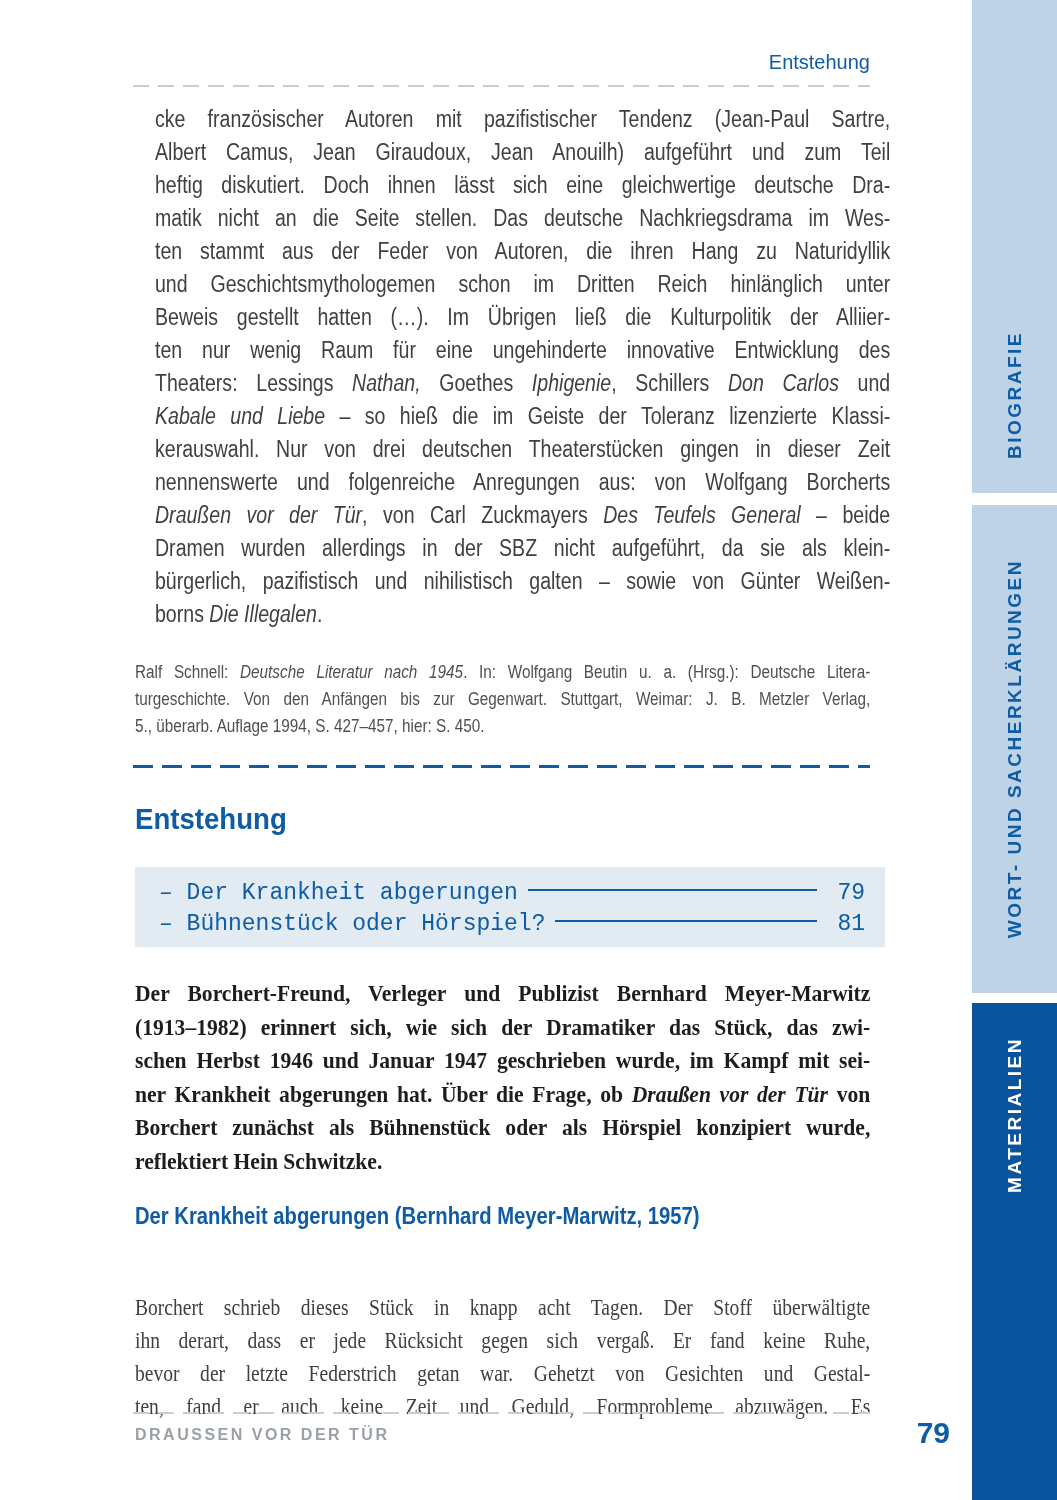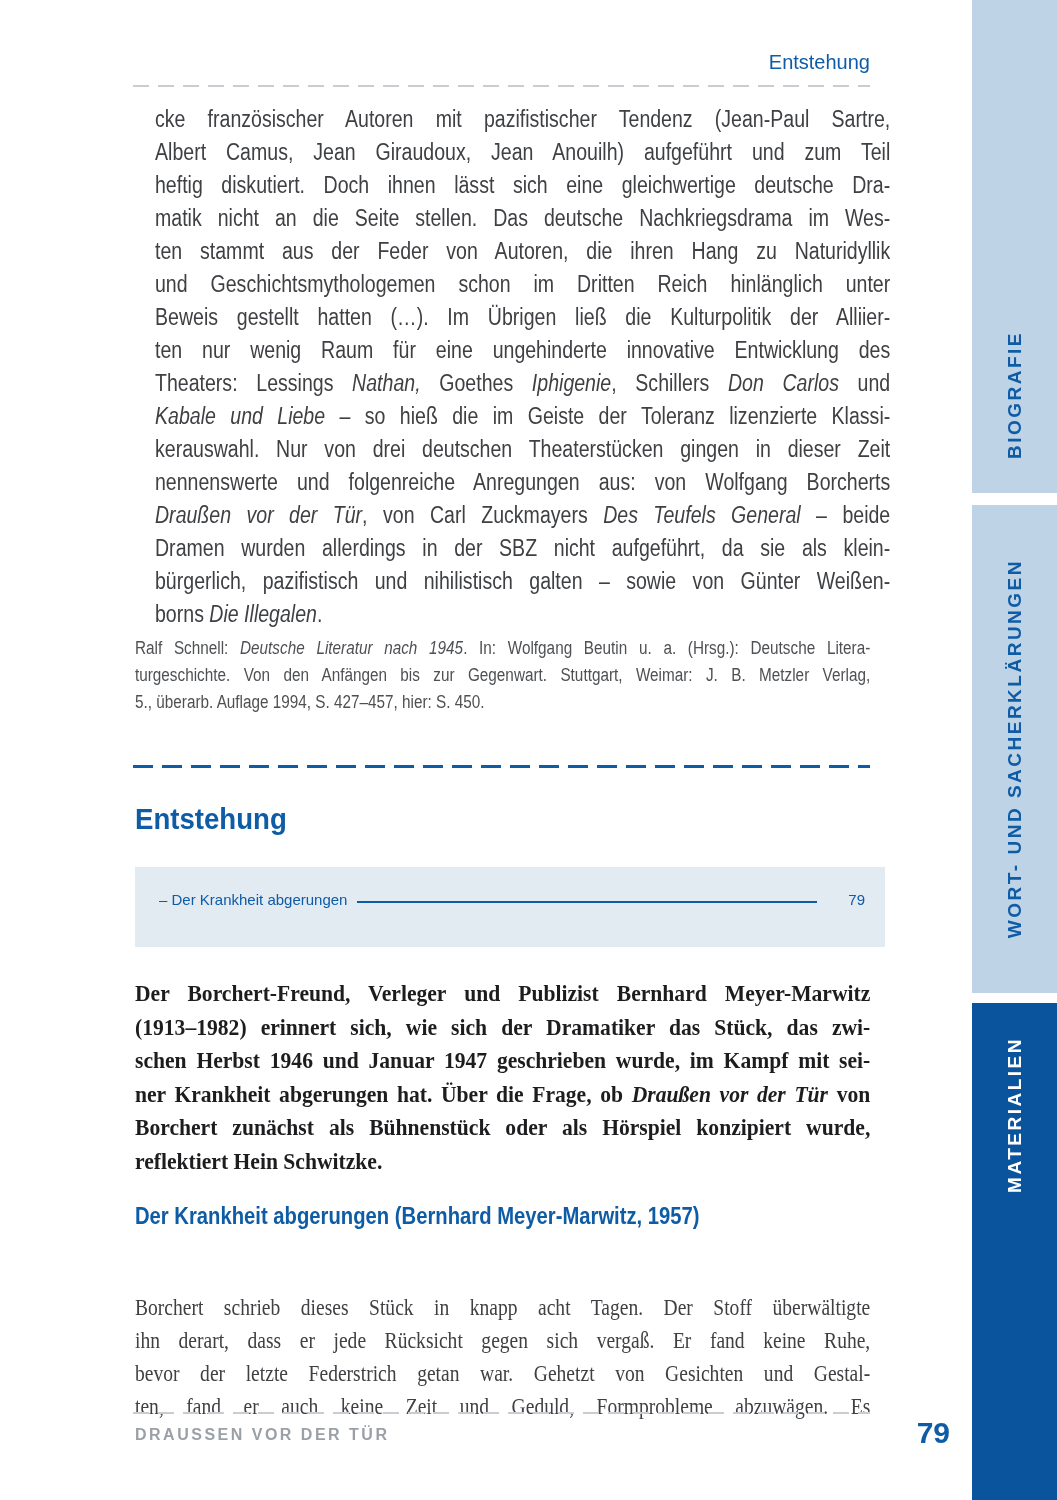--- a/index.html
+++ b/index.html
@@ -33,21 +33,21 @@
   .para .line{
     transform-origin:0 0;text-align:justify;text-align-last:justify;overflow:hidden;
   }
   .para .line.last{text-align-last:left;}
 
   .excerpt{top:103px;margin-left:20px;}
   .excerpt .line, .body2 .line{
     width:865px;transform:scaleX(0.85);
     font-size:23px;line-height:33px;height:33px;color:var(--ink);
   }
-  .citation{top:635px;}
+  .citation{top:659px;}
   .citation .line{
     width:865px;transform:scaleX(0.85);
     font-size:18px;line-height:27px;height:27px;color:var(--cite);
   }
   .intro{top:977px;font-weight:bold;}
   .intro .line{
     font-family:"Liberation Serif",serif;
     width:817px;transform:scaleX(0.9);
     font-size:24px;line-height:33.5px;height:33.5px;color:var(--ink-serif);
   }
@@ -55,21 +55,21 @@
 
   .section-heading{
     position:absolute;top:802px;left:135px;margin:0;
     font-size:30px;line-height:34px;font-weight:bold;color:var(--blue);
     transform:scaleX(0.92);transform-origin:0 0;white-space:nowrap;
   }
   .toc-box{
     position:absolute;top:867px;left:135px;width:750px;height:80px;box-sizing:border-box;
     background:var(--toc-bg);padding:10px 20px 0 24px;
   }
-  .toc-row{display:flex;align-items:flex-end;height:31px;font-size:15px;color:var(--blue);}
+  .toc-row{display:flex;align-items:center;height:31px;font-size:23px;color:var(--blue);font-family:Liberation Mono, monospace;}
   .toc-leader{flex:1;border-bottom:2px solid var(--blue);margin:0 14px 5px 10px;}
   .toc-page{width:34px;text-align:right;}
 
   .subheading{
     position:absolute;top:1201px;left:135px;
     font-size:23px;line-height:30px;font-weight:bold;color:var(--blue);
     transform:scaleX(0.88);transform-origin:0 0;white-space:nowrap;
   }
 
   .footer-title{
@@ -130,20 +130,25 @@
 
   <div class="rule blue r2"></div>
   <h1 class="section-heading">Entstehung</h1>
 
   <div class="toc-box">
       <div class="toc-row">
         <span>– Der Krankheit abgerungen</span>
         <div class="toc-leader"></div>
         <span class="toc-page">79</span>
       </div>
+      <div class="toc-row">
+        <span>– Bühnenstück oder Hörspiel?</span>
+        <div class="toc-leader"></div>
+        <span class="toc-page">81</span>
+      </div>
     </div>
 
   <div class="para intro">
       <div class="line">Der Borchert-Freund, Verleger und Publizist Bernhard Meyer-Marwitz</div>
       <div class="line">(1913–1982) erinnert sich, wie sich der Dramatiker das Stück, das zwi-</div>
       <div class="line">schen Herbst 1946 und Januar 1947 geschrieben wurde, im Kampf mit sei-</div>
       <div class="line">ner Krankheit abgerungen hat. Über die Frage, ob <i>Draußen vor der Tür</i> von</div>
       <div class="line">Borchert zunächst als Bühnenstück oder als Hörspiel konzipiert wurde,</div>
       <div class="line last">reflektiert Hein Schwitzke.</div>
     </div>

